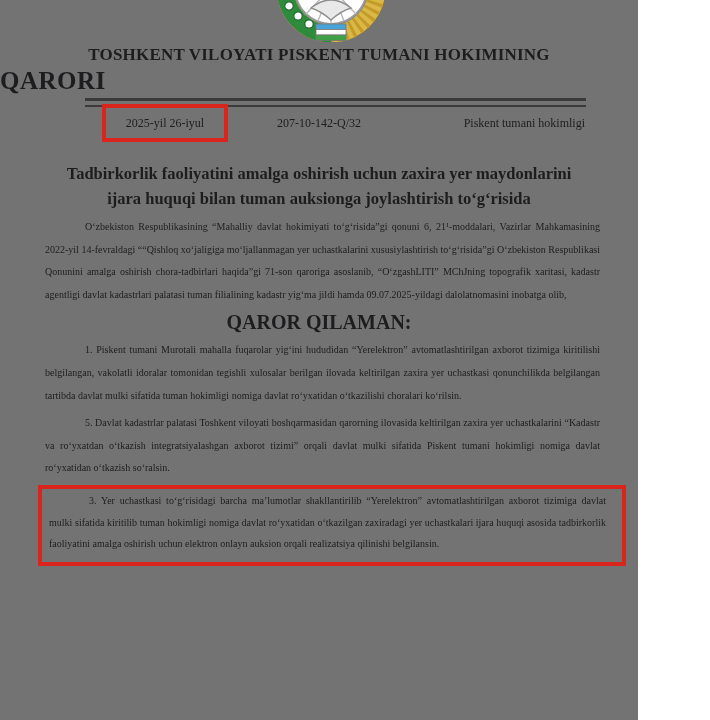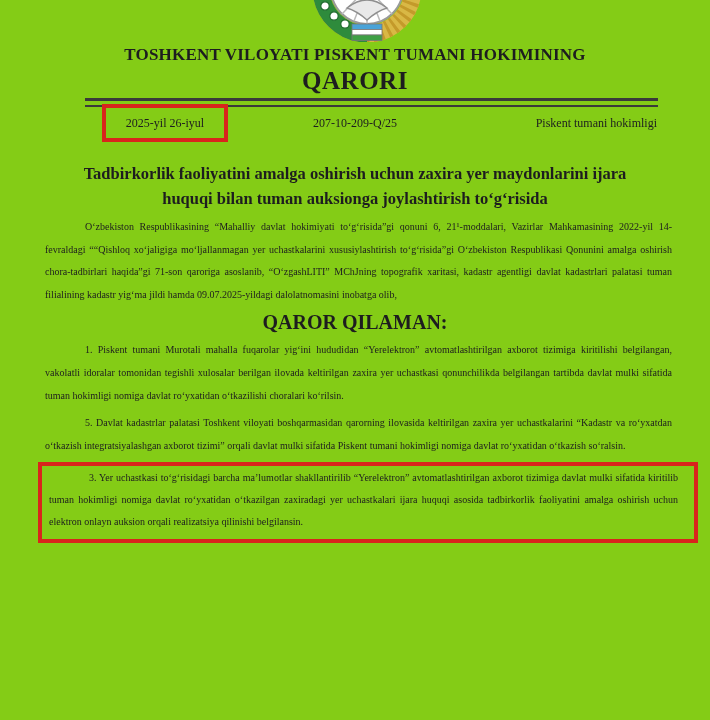--- a/index.html
+++ b/index.html
@@ -1,33 +1,33 @@
 <!DOCTYPE html>
 <html><head>
 <meta charset="utf-8">
 <style>
   html,body{margin:0;padding:0;}
   body{
     width:710px;height:720px;overflow:hidden;background:#ffffff;
     font-family:"Liberation Serif","DejaVu Serif",serif;
     color:#1d1d1f;
   }
-  .page{position:relative;width:710px;height:720px;background:#84cc16;}
+  .page{position:relative;width:638px;height:720px;background:#737373;}
 
   
   .emblem-wrap{width:100%;display:flex;justify-content:center;}
   .emblem-wrap svg{display:block;margin-left:24px;}
 
   
   .authority{
     text-align:center;font-weight:bold;font-size:17px;line-height:22px;
     margin-top:2px;letter-spacing:.2px;
   }
   .doc-type{
-    text-align:center;font-weight:bold;font-size:25px;line-height:29px;
+    text-align:left;font-weight:bold;font-size:25px;line-height:29px;
     letter-spacing:.5px;
   }
   .rule{
     margin:3px 52px 0 85px;height:4px;
     border-top:3px solid #3a3a3a;border-bottom:2px solid #3a3a3a;
   }
 
   
   .meta{position:relative;height:40px;margin-top:1px;font-size:12px;}
   .date-box{
@@ -103,21 +103,21 @@
   </div>
 
   <div class="authority">TOSHKENT VILOYATI PISKENT TUMANI HOKIMINING</div>
   <div class="doc-type">QARORI</div>
   <div class="rule"></div>
 
   <div class="meta">
     <div class="date-box">
       <span>2025-yil 26-iyul</span>
     </div>
-    <div class="meta-number">207-10-209-Q/25</div>
+    <div class="meta-number">207-10-142-Q/32</div>
     <div class="meta-issuer">Piskent tumani hokimligi</div>
   </div>
 
   <div class="doc-title">Tadbirkorlik faoliyatini amalga oshirish uchun zaxira yer maydonlarini ijara huquqi bilan tuman auksionga joylashtirish to‘g‘risida</div>
 
   <div class="para">O‘zbekiston Respublikasining “Mahalliy davlat hokimiyati to‘g‘risida”gi qonuni 6, 21¹-moddalari, Vazirlar Mahkamasining 2022-yil 14-fevraldagi ““Qishloq xo‘jaligiga mo‘ljallanmagan yer uchastkalarini xususiylashtirish to‘g‘risida”gi O‘zbekiston Respublikasi Qonunini amalga oshirish chora-tadbirlari haqida”gi 71-son qaroriga asoslanib, “O‘zgashLITI” MChJning topografik xaritasi, kadastr agentligi davlat kadastrlari palatasi tuman filialining kadastr yig‘ma jildi hamda 09.07.2025-yildagi dalolatnomasini inobatga olib,</div>
 
   <div class="resolution-heading">QAROR QILAMAN:</div>
 
   <div class="para">1. Piskent tumani Murotali mahalla fuqarolar yig‘ini hududidan “Yerelektron” avtomatlashtirilgan axborot tizimiga kiritilishi belgilangan, vakolatli idoralar tomonidan tegishli xulosalar berilgan ilovada keltirilgan zaxira yer uchastkasi qonunchilikda belgilangan tartibda davlat mulki sifatida tuman hokimligi nomiga davlat ro‘yxatidan o‘tkazilishi choralari ko‘rilsin.</div>

